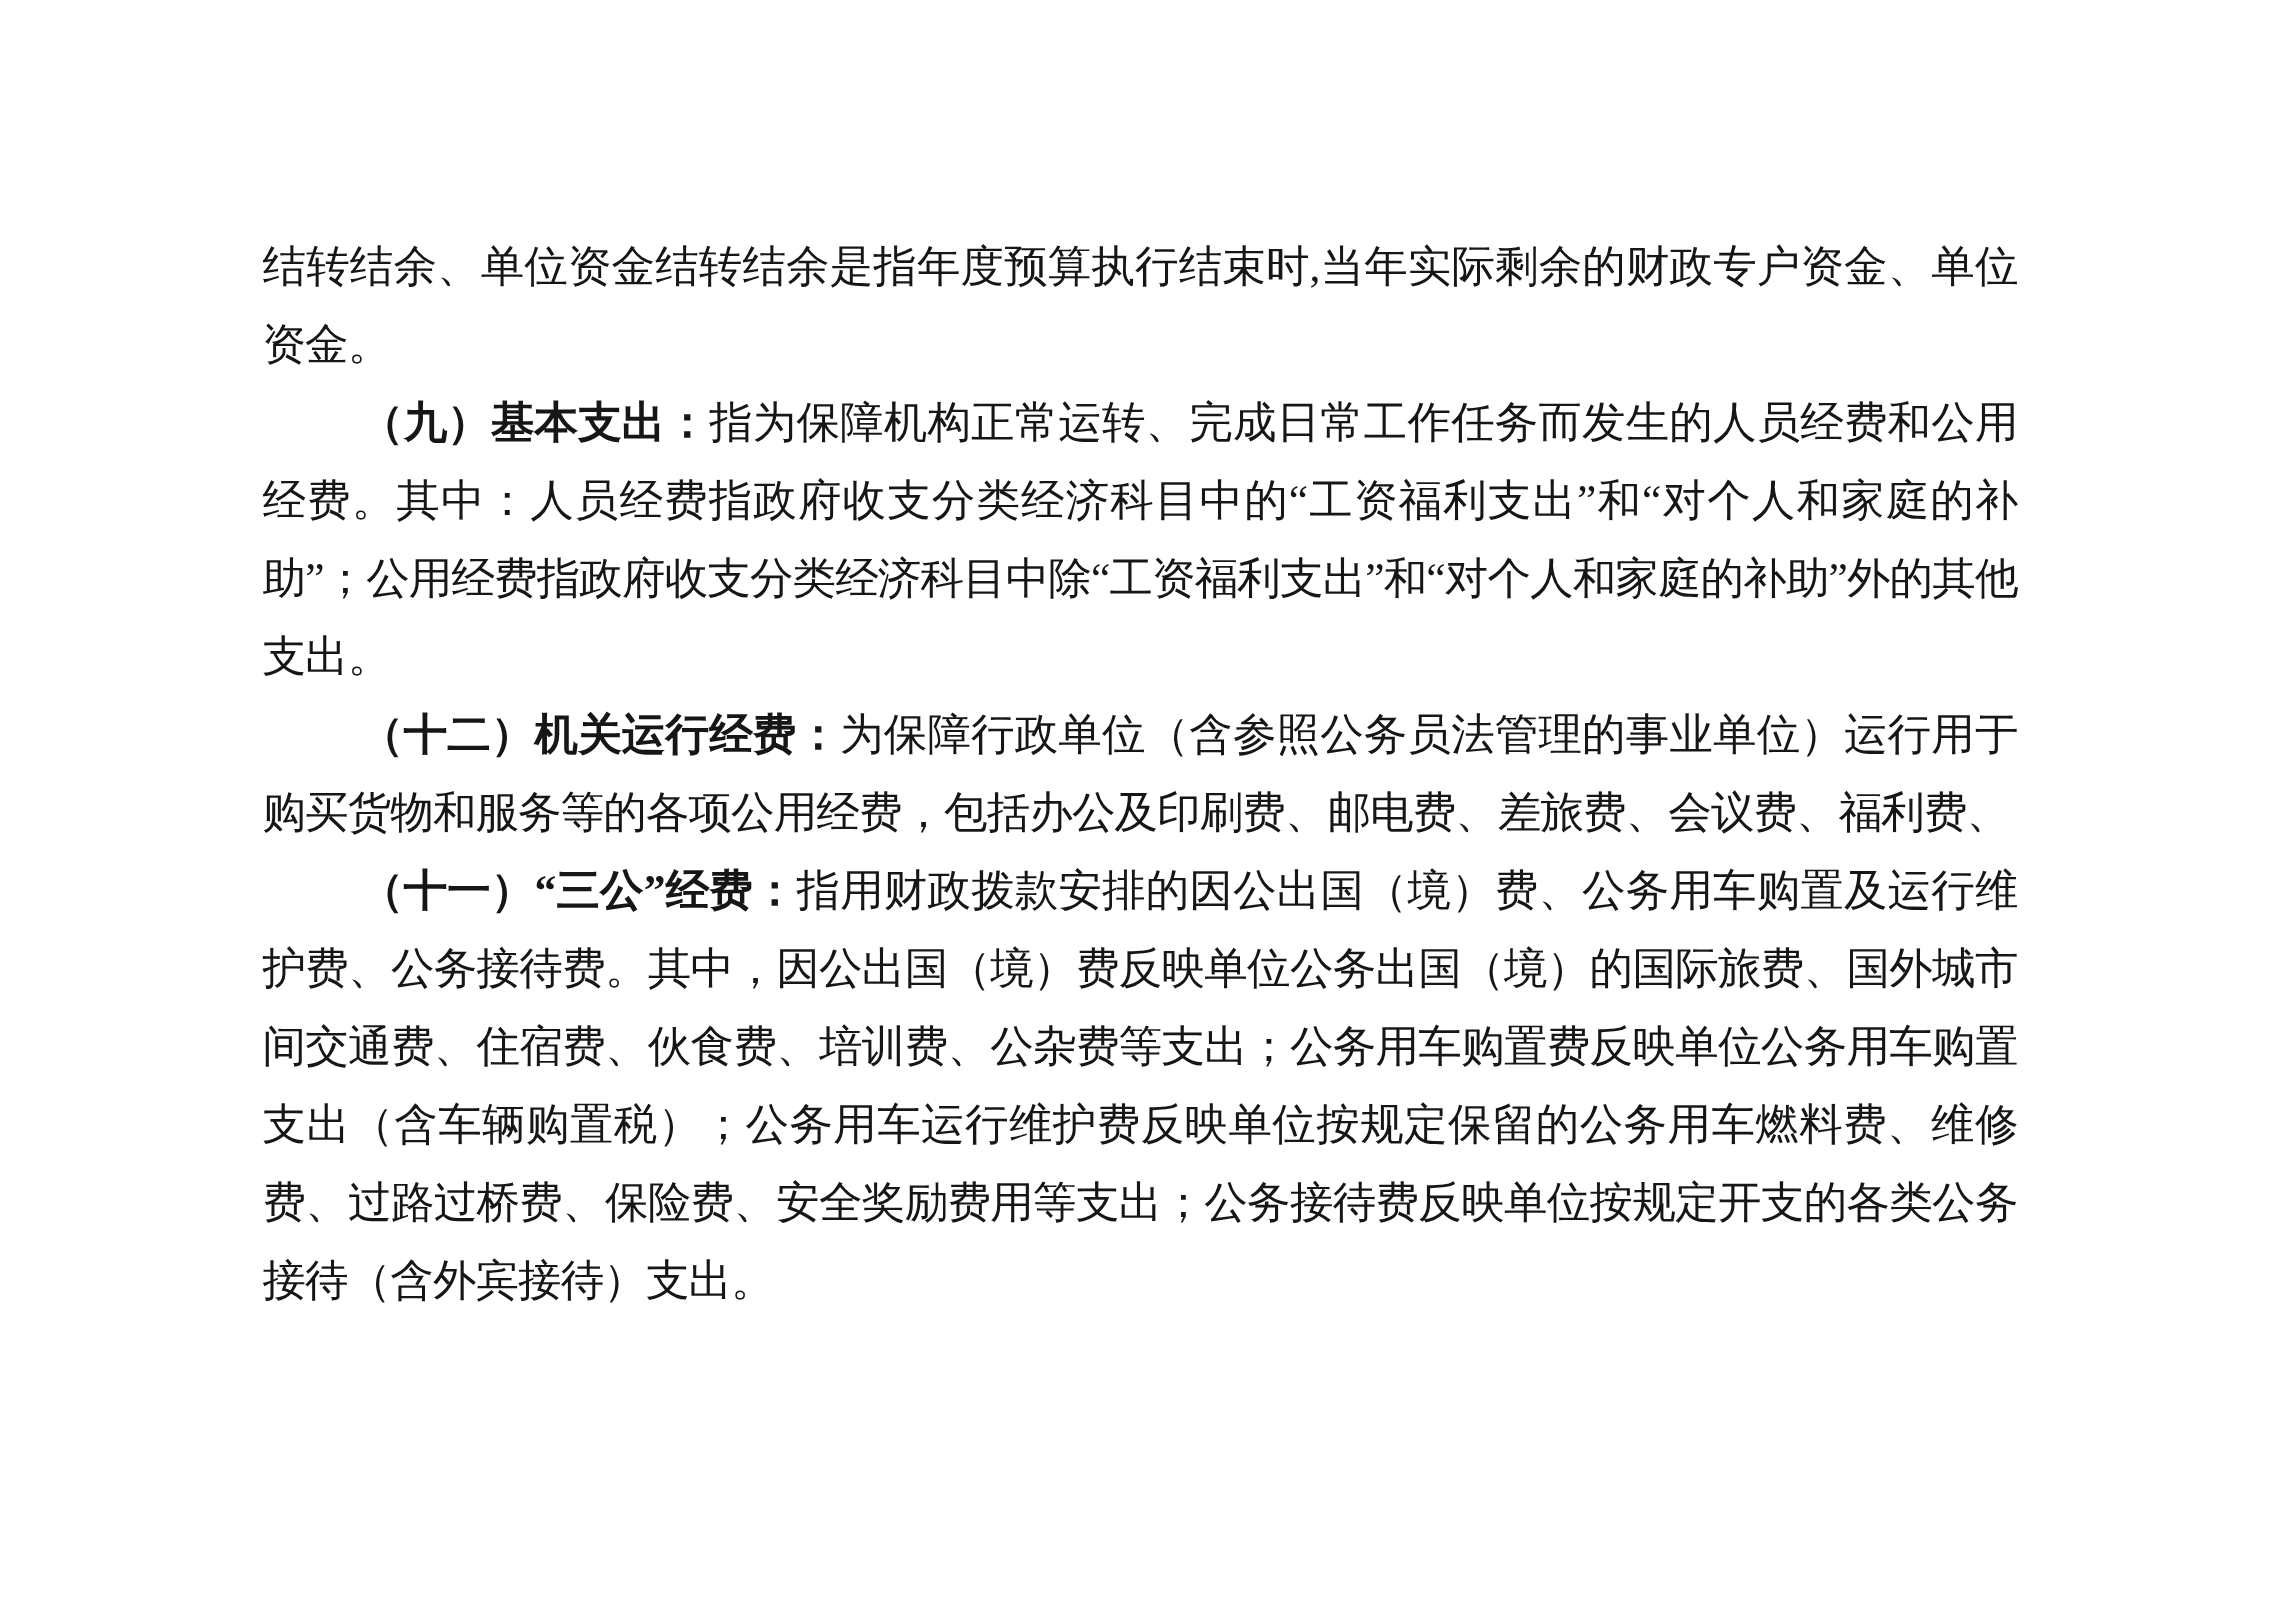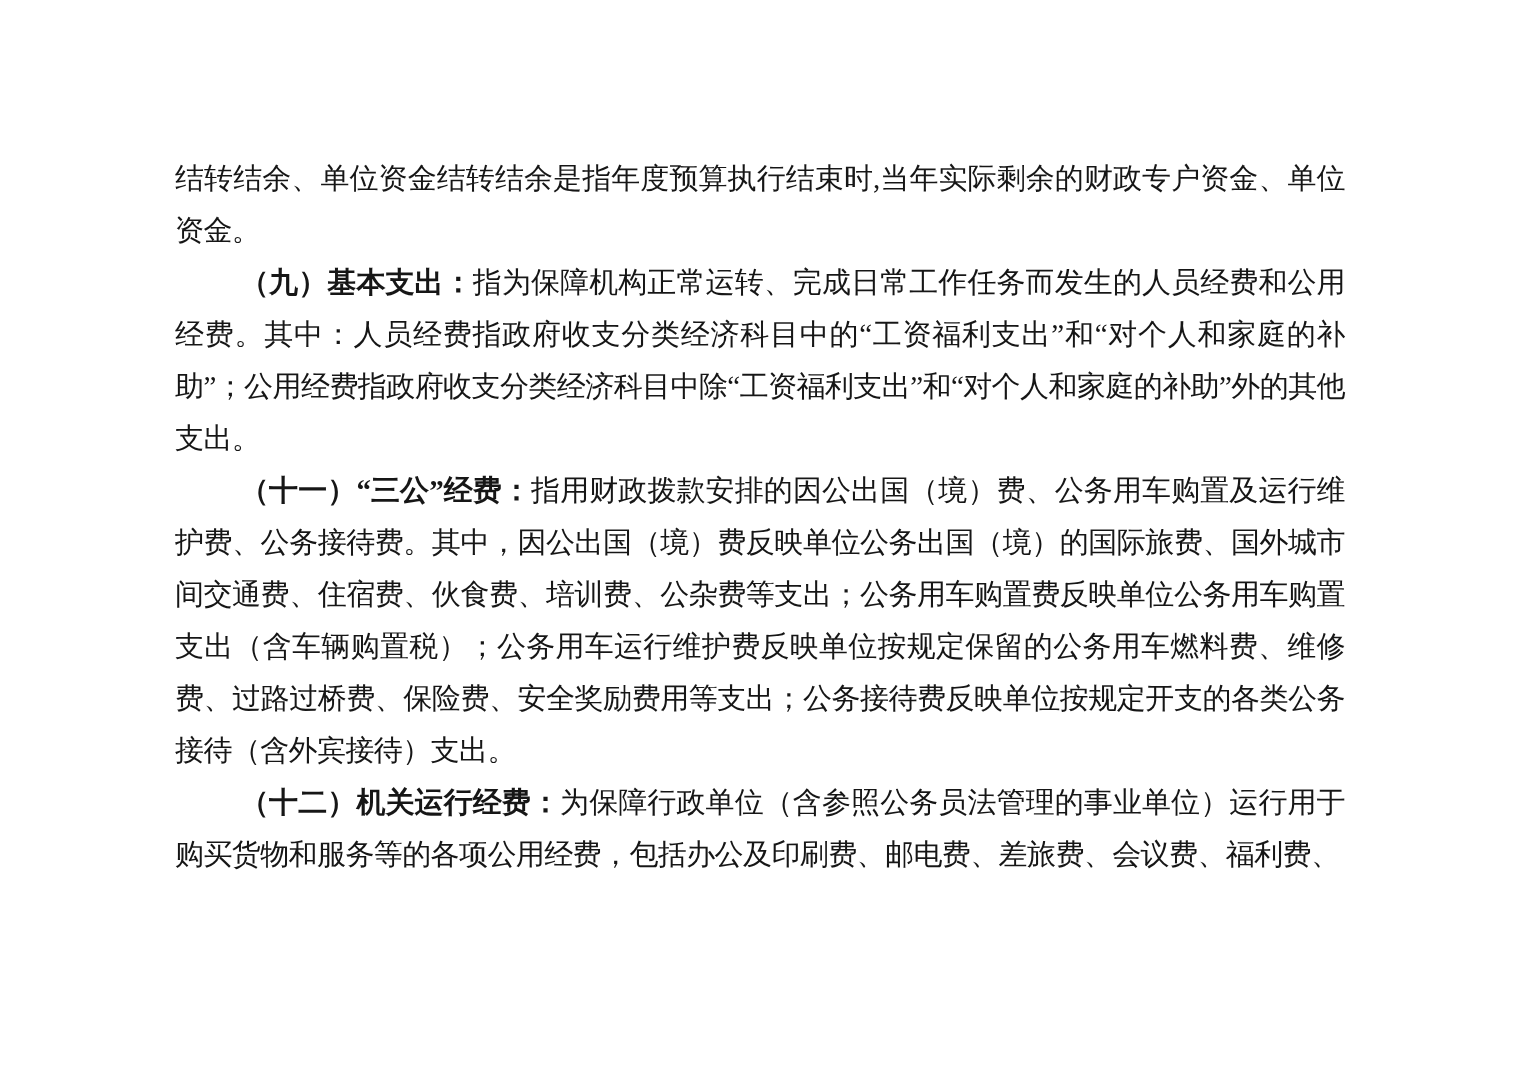--- a/index.html
+++ b/index.html
@@ -63,21 +63,21 @@
 
 <div class="page">
 
   <div class="content">
 
     <p class="continuation"><span>结转结余、单位资金结转结余是指年度预算执行结束时,当年实际剩余的财政专户资金、单位资金。</span></p>
 
     <p><span class="lead">（九）基本支出：</span><span>指为保障机构正常运转、完成日常工作任务而发生的人员经费和公用经费。其中：人员经费指政府收支分类经济科目中的“工资福利支出”和“对个人和家庭的补助”；公用经费指政府收支分类经济科目中除“工资福利支出”和“对个人和家庭的补助”外的其他支出。</span></p>
 
 
+    <p><span class="lead">（十二）机关运行经费：</span><span>为保障行政单位（含参照公务员法管理的事业单位）运行用于购买货物和服务等的各项公用经费，包括办公及印刷费、邮电费、差旅费、会议费、福利费、</span></p>
+
     <p><span class="lead">（十一）“三公”经费：</span><span>指用财政拨款安排的因公出国（境）费、公务用车购置及运行维护费、公务接待费。其中，因公出国（境）费反映单位公务出国（境）的国际旅费、国外城市间交通费、住宿费、伙食费、培训费、公杂费等支出；公务用车购置费反映单位公务用车购置支出（含车辆购置税）；公务用车运行维护费反映单位按规定保留的公务用车燃料费、维修费、过路过桥费、保险费、安全奖励费用等支出；公务接待费反映单位按规定开支的各类公务接待（含外宾接待）支出。</span></p>
-
-    <p><span class="lead">（十二）机关运行经费：</span><span>为保障行政单位（含参照公务员法管理的事业单位）运行用于购买货物和服务等的各项公用经费，包括办公及印刷费、邮电费、差旅费、会议费、福利费、</span></p>
 
   </div>
 
   <div class="footer"><span class="dash">—</span><span class="page-num">6</span><span class="dash">—</span></div>
 
 </div>
 
 </body></html>

